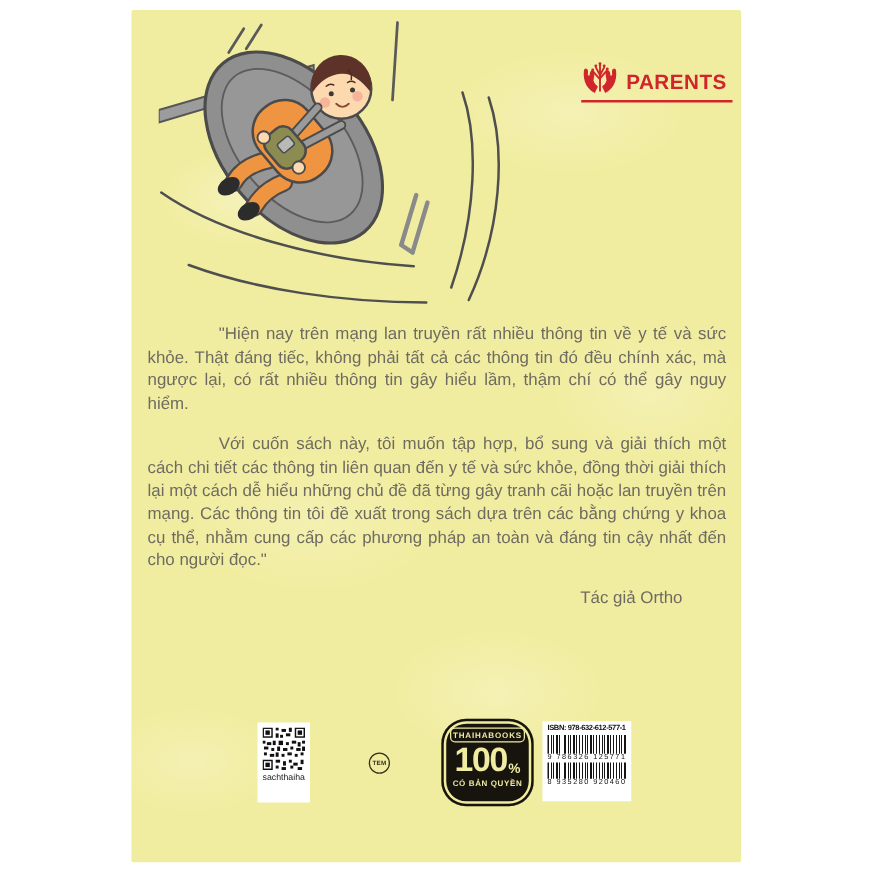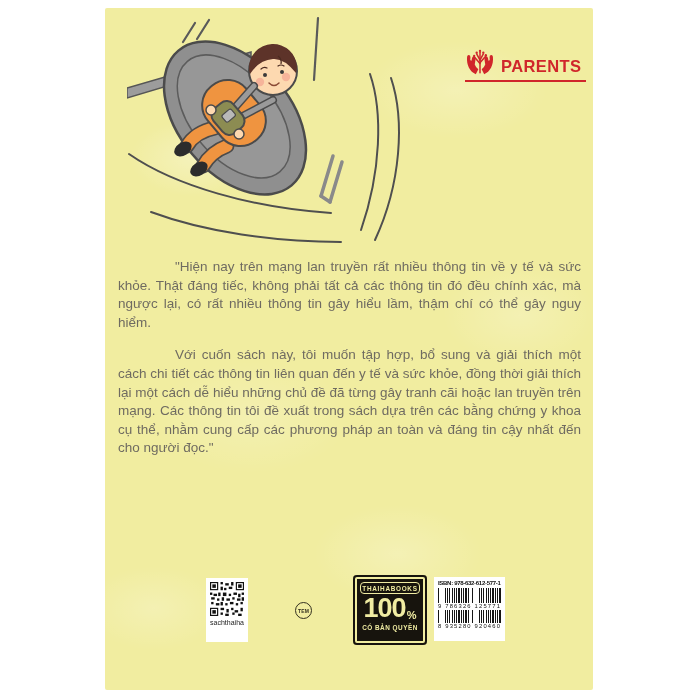--- a/index.html
+++ b/index.html
@@ -27,21 +27,21 @@
   .attribution{position:absolute;left:13px;top:462px;width:463px;box-sizing:border-box;
                padding-right:35px;text-align:right;color:#6f6b61;font-size:13.5px;}
   
   .qr-box{position:absolute;left:101px;top:570px;width:42px;height:64px;background:#ffffff;
           display:flex;flex-direction:column;align-items:center;padding-top:4px;box-sizing:border-box;}
   .qr-caption{font-size:7px;color:#222;margin-top:3px;white-space:nowrap;}
   .tem{position:absolute;left:190px;top:594px;width:17px;height:17px;border:1.6px solid #33301f;
        border-radius:50%;display:flex;align-items:center;justify-content:center;
        font-size:5px;font-weight:bold;color:#33301f;box-sizing:border-box;letter-spacing:.2px;}
   .badge{position:absolute;left:248px;top:567px;width:74px;height:70px;background:#17140d;
-         border-radius:4px;box-shadow:inset 0 0 0 2px #17140d, inset 0 0 0 4px #f1eda0;
+         border-radius:20px;box-shadow:inset 0 0 0 2px #17140d, inset 0 0 0 4px #f1eda0;
          color:#f0eca2;text-align:center;box-sizing:border-box;padding-top:7px;}
   .badge-top{margin:0 7px;border:1.2px solid #f0eca2;border-radius:4px;font-size:6.4px;
              font-weight:bold;letter-spacing:.7px;padding:1.5px 0 1px;white-space:nowrap;}
   .badge-100{display:flex;justify-content:center;align-items:flex-end;line-height:1;margin-top:1px;}
   .badge-100 .num{font-size:27px;font-weight:bold;letter-spacing:-1px;}
   .badge-100 .pct{font-size:11px;font-weight:bold;margin:0 0 1px 1px;}
   .badge-bottom{font-size:6.4px;font-weight:bold;letter-spacing:.5px;margin-top:2px;white-space:nowrap;}
   .barcode-box{position:absolute;left:329px;top:569px;width:71px;height:64px;background:#ffffff;
                box-sizing:border-box;padding:3px 4px 2px;}
   .isbn{font-size:6px;color:#111;white-space:nowrap;letter-spacing:-.3px;font-weight:bold;}
@@ -140,20 +140,21 @@
         </svg>
         <span class="brand-name">PARENTS</span>
       </div>
       <div class="brand-rule"></div>
     </div>
 
     <div class="quote">
       <p>"Hiện nay trên mạng lan truyền rất nhiều thông tin về y tế và sức khỏe. Thật đáng tiếc, không phải tất cả các thông tin đó đều chính xác, mà ngược lại, có rất nhiều thông tin gây hiểu lầm, thậm chí có thể gây nguy hiểm.</p>
       <p>Với cuốn sách này, tôi muốn tập hợp, bổ sung và giải thích một cách chi tiết các thông tin liên quan đến y tế và sức khỏe, đồng thời giải thích lại một cách dễ hiểu những chủ đề đã từng gây tranh cãi hoặc lan truyền trên mạng. Các thông tin tôi đề xuất trong sách dựa trên các bằng chứng y khoa cụ thể, nhằm cung cấp các phương pháp an toàn và đáng tin cậy nhất đến cho người đọc."</p>
     </div>
+    <div class="attribution">Tác giả Ortho</div>
 
     <div class="qr-box">
       <svg width="34" height="34" viewBox="0 0 29 29">
         <rect x="0" y="0" width="29" height="29" fill="#ffffff"></rect>
         <g fill="#111111">
           <rect x="0" y="0" width="7" height="7"></rect>
             <rect x="22" y="0" width="7" height="7"></rect>
             <rect x="0" y="22" width="7" height="7"></rect>
         </g>
         <g fill="#ffffff">

